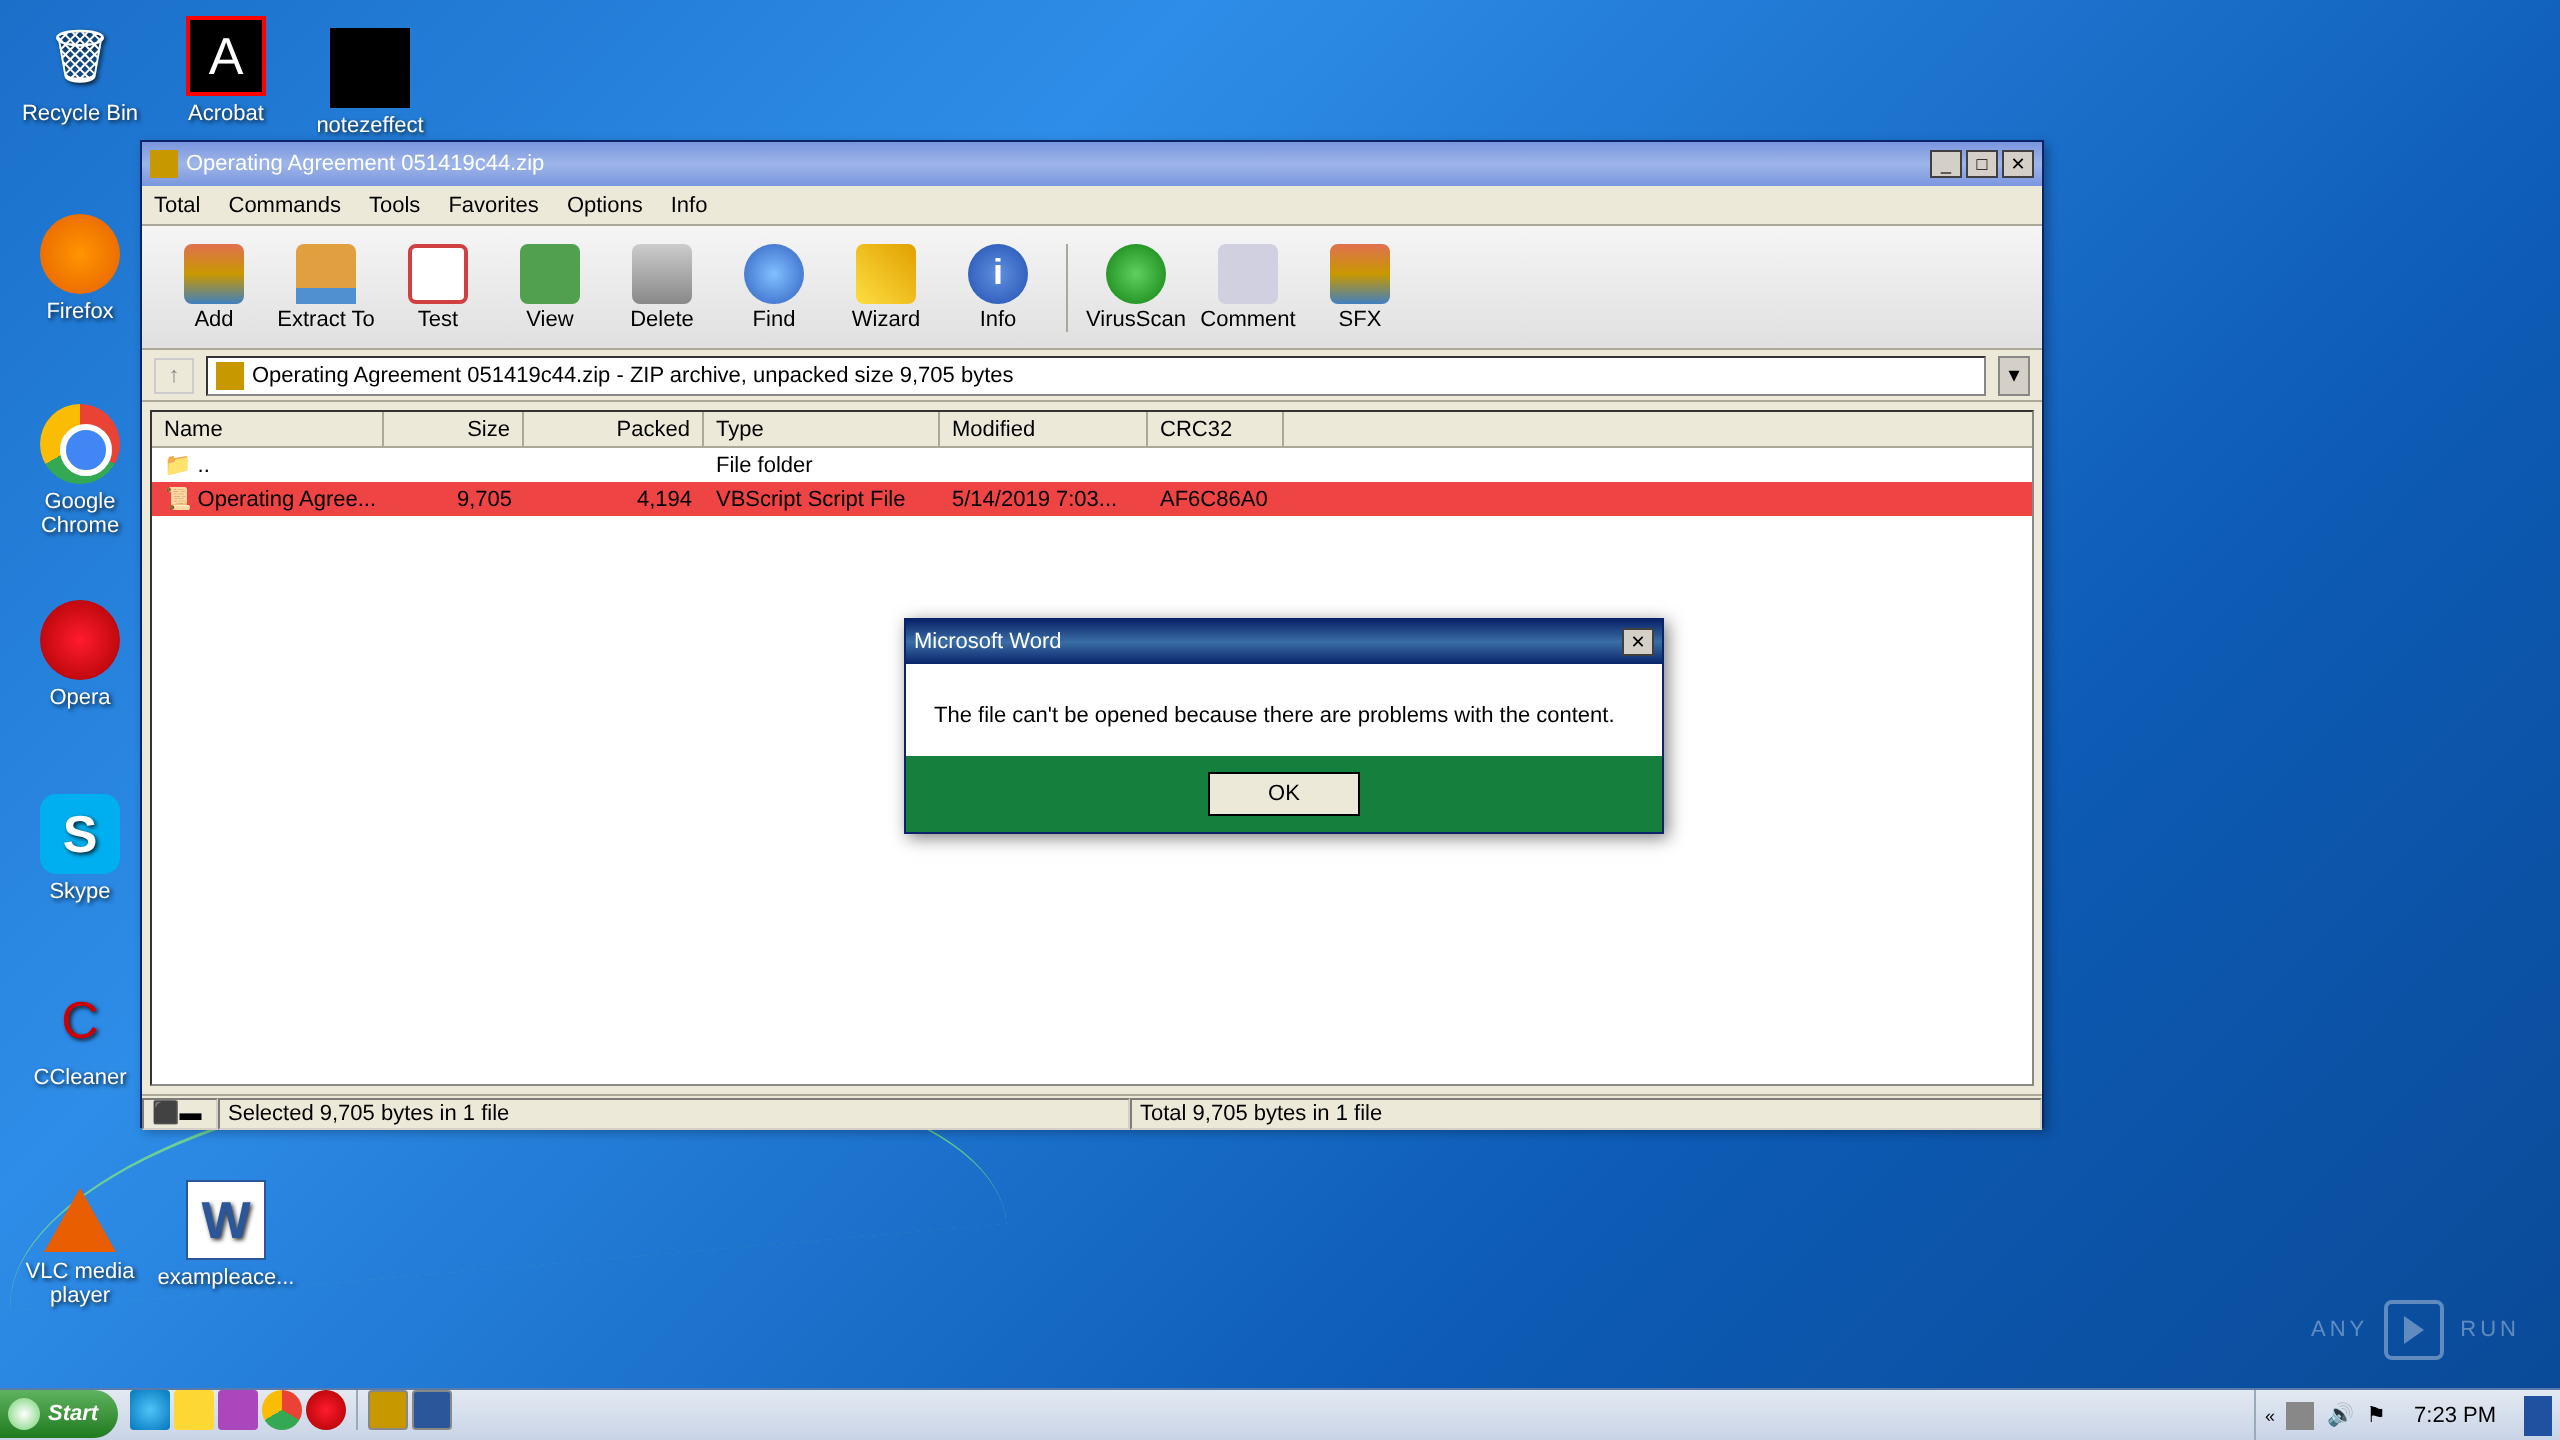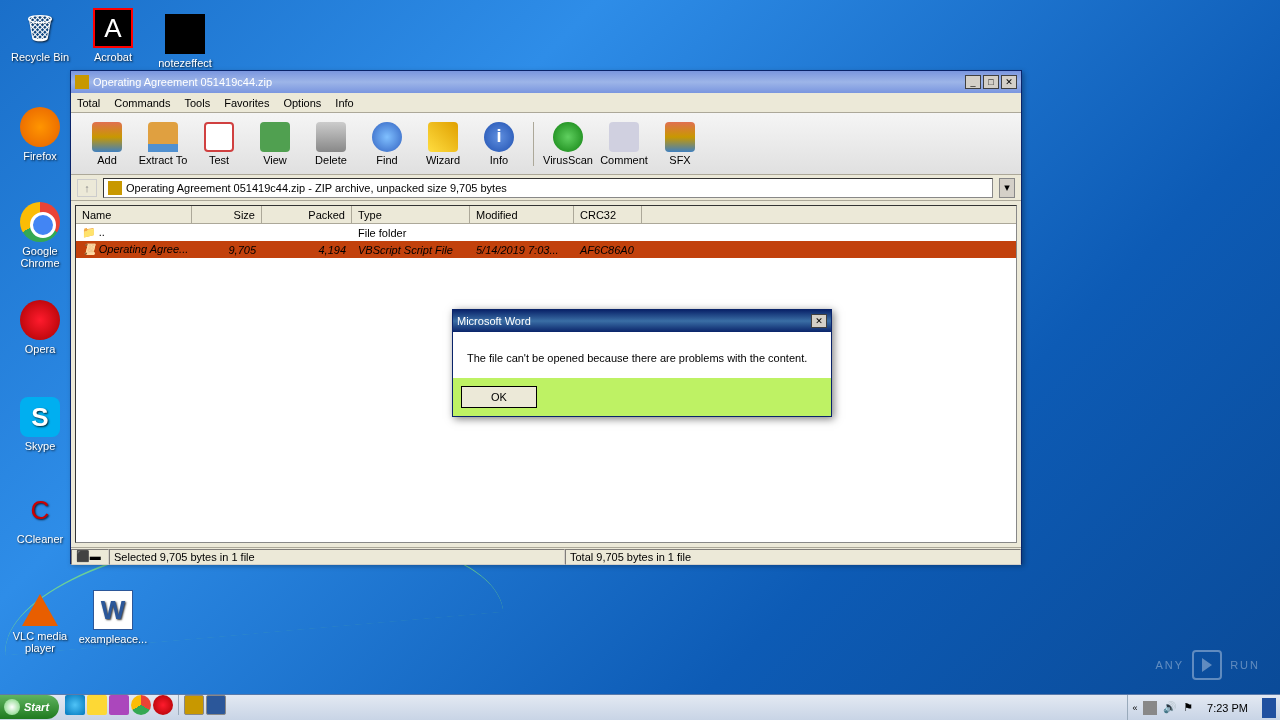--- a/index.html
+++ b/index.html
@@ -37,29 +37,29 @@
 
 .navbar { height: 26px; background: #ece9d8; border-bottom: 1px solid #aca899; display: flex; align-items: center; padding: 0 6px; gap: 6px; }
 .navbar .up { width: 20px; height: 18px; border: 1px solid #ccc; display: flex; align-items: center; justify-content: center; color: #888; }
 .navbar .path { flex: 1; height: 20px; background: white; border: 1px inset #888; display: flex; align-items: center; padding: 0 4px; gap: 4px; }
 .navbar .dd { width: 16px; height: 20px; background: #d4d0c8; border: 1px solid #888; display: flex; align-items: center; justify-content: center; }
 
 .filelist { background: white; border: 1px inset #888; margin: 4px; height: 338px; overflow: hidden; }
 .fheader { display: flex; background: #ece9d8; border-bottom: 1px solid #aca899; height: 18px; }
 .fheader div { border-right: 1px solid #aca899; padding: 2px 6px; display: flex; align-items: center; }
 .frow { display: flex; height: 17px; align-items: center; }
-.frow.sel { background: #c2410c; font-style: italic; }
+.frow.sel { background: #ef4444; }
 .frow div { padding: 0 6px; white-space: nowrap; overflow: hidden; }
 
 .statusbar { height: 18px; background: #ece9d8; border-top: 1px solid #aca899; display: flex; align-items: center; }
 .statusbar .cell { border: 1px inset #d4d0c8; height: 16px; padding: 0 4px; display: flex; align-items: center; }
 
 .dialog { position: absolute; width: 380px; background: #ece9d8; border: 1px solid #0a246a; box-shadow: 2px 2px 8px rgba(0,0,0,0.5); }
 .dialog .body { padding: 20px 14px 14px; background: white; }
-.dialog .footer { padding: 8px; background: #bef264; display: flex; justify-content: flex-start; }
+.dialog .footer { padding: 8px; background: #15803d; display: flex; justify-content: center; }
 .dialog button { width: 76px; height: 22px; border: 1px solid #000; background: #ece9d8; cursor: pointer; }
 
 .watermark { position: absolute; right: 20px; bottom: 40px; color: rgba(255,255,255,0.35); font-size: 28px; font-family: Arial; letter-spacing: 2px; display: flex; align-items: center; gap: 8px; }
 
 .taskbar { position: absolute; bottom: 0; left: 0; width: 100%; height: 26px; background: linear-gradient(#e3e9f2,#c8d4e6); border-top: 1px solid #5a7aaa; display: flex; }
 .start { height: 24px; padding: 0 10px 0 4px; background: linear-gradient(#5fb35f,#1f7a1f); color: white; font-weight: bold; font-size: 13px; font-style: italic; border-radius: 0 12px 12px 0; display: flex; align-items: center; gap: 4px; cursor: pointer; }
 .start .orb { width: 16px; height: 16px; background: radial-gradient(#fff,#70d070); border-radius: 50%; }
 .tbitems { display: flex; gap: 2px; margin-left: 6px; }
 .tbitems .ti { width: 20px; height: 20px; cursor: pointer; border-radius: 2px; }
 .tray { margin-left: auto; display: flex; align-items: center; gap: 6px; padding: 0 4px; height: 100%; border-left: 1px solid #9ab; }

